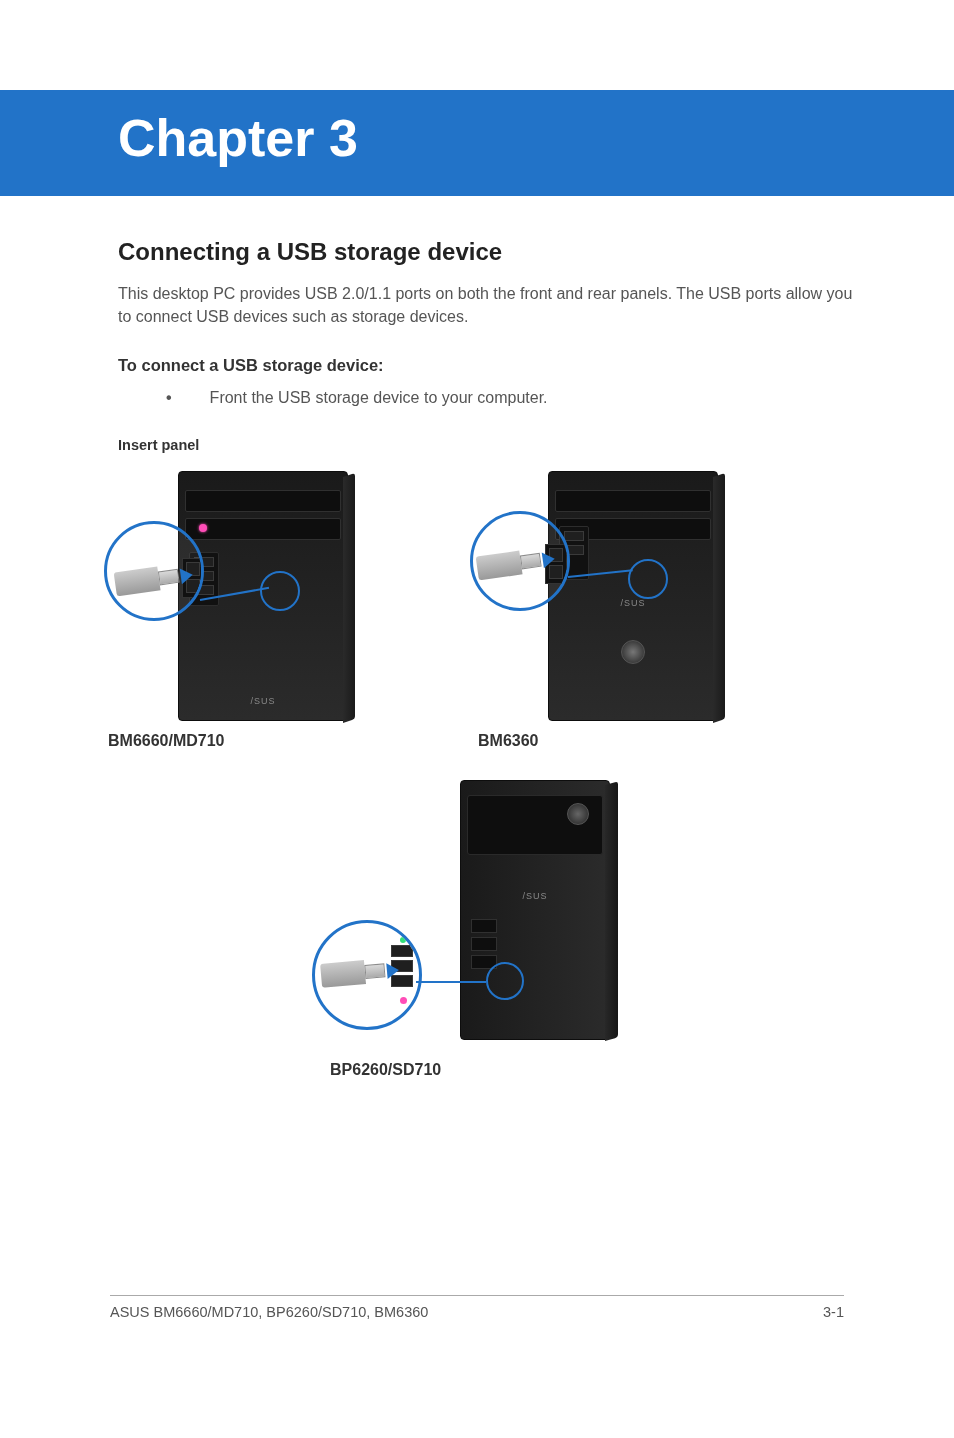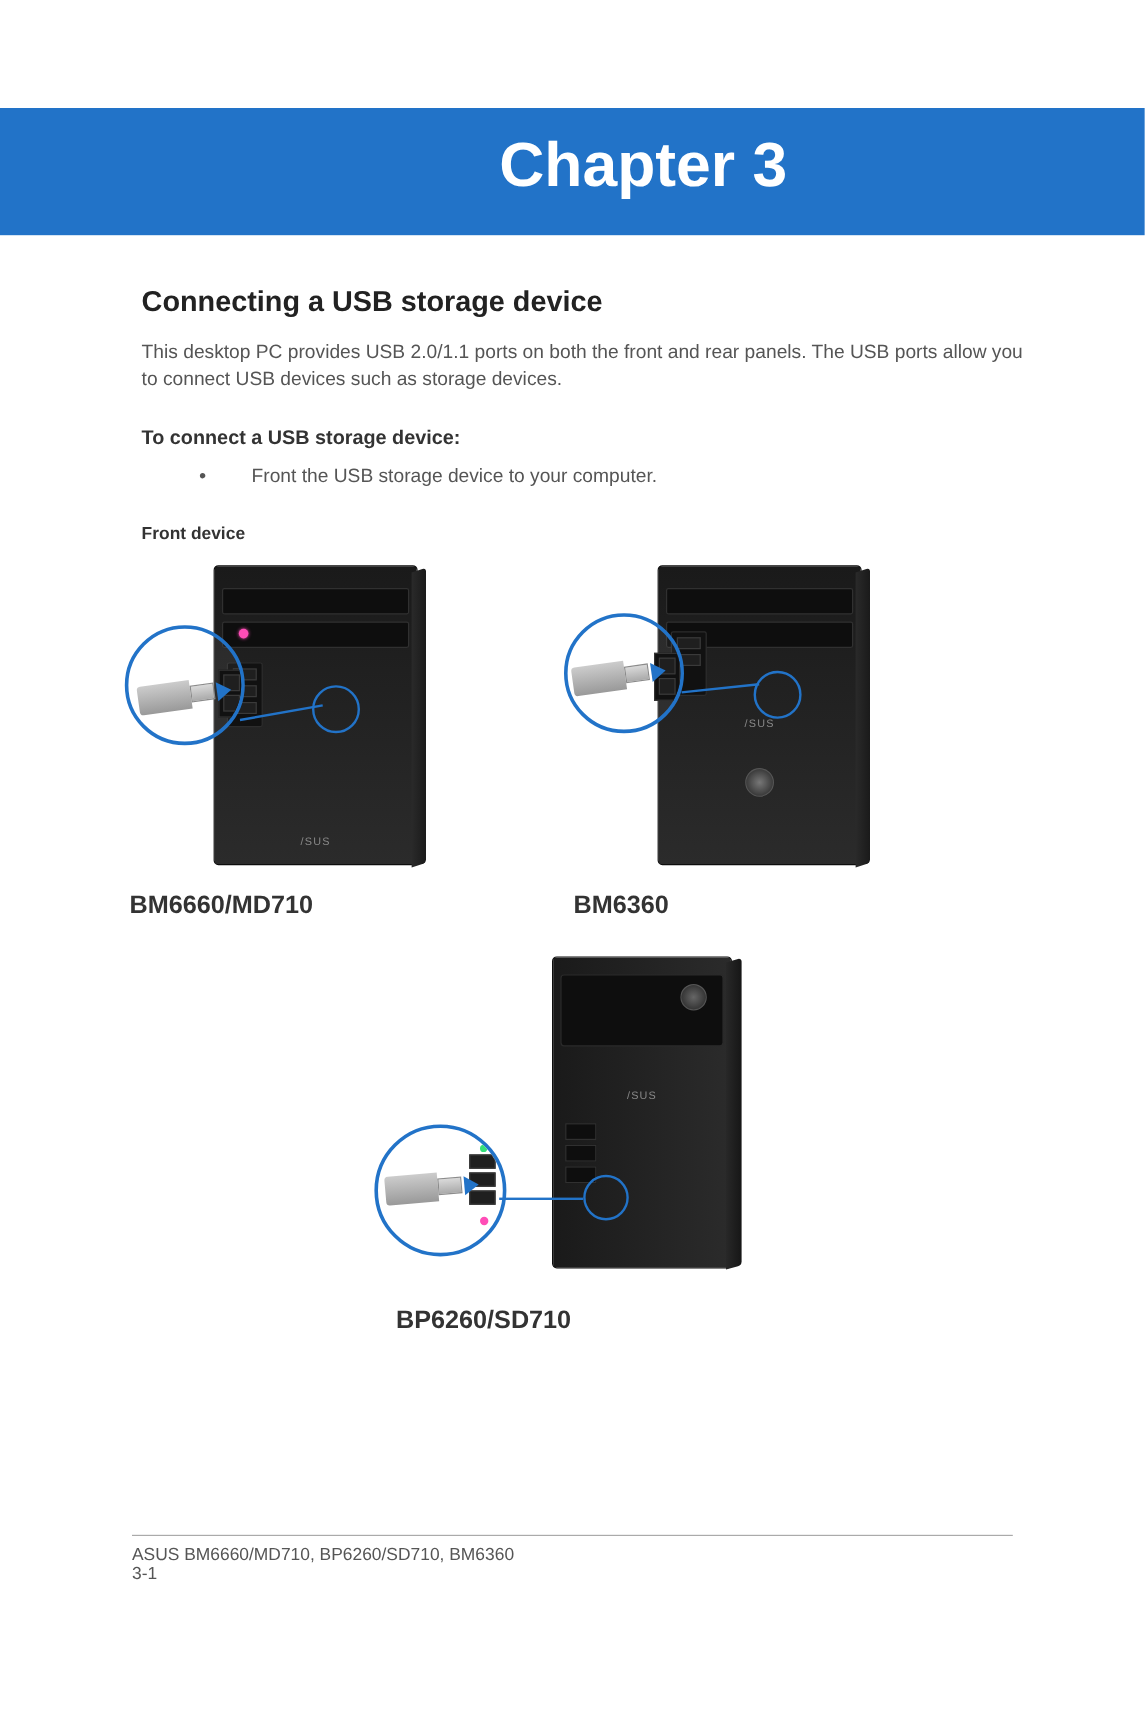--- a/index.html
+++ b/index.html
@@ -9,21 +9,20 @@
       width: 954px;
       height: 1438px;
       position: relative;
       color: #333;
     }
     .banner {
       background: #2273c8;
       margin: 90px 0 0 0;
       padding: 18px 0 20px 118px;
       color: #fff;
-      text-align: center;
     }
     .banner h1 {
       font-size: 52px;
       font-weight: bold;
       margin-bottom: 8px;
     }
     .banner h2 {
       font-size: 26px;
       font-weight: bold;
     }
@@ -203,24 +202,24 @@
     }
     .front-port-block{
       position:absolute;left:75px;top:34px;
       width:22px;height:40px;
       background:#111;
       border:1px solid #333;
       display:flex;flex-direction:column;gap:3px;padding:3px;
     }
     .front-port-block .usb-port-mini{height:14px;}
     .label-text{
-      font-size:21px;
+      font-size:16px;
       font-weight:bold;
       color:#333;
-      margin-top:12px;
+      margin-top:1px;
       text-align:center;
     }
     .device-row-bottom{
       display:flex;
       justify-content:center;
       margin-top:20px;
     }
     .sff-wrap{
       position:relative;
       width:320px;height:280px;
@@ -290,21 +289,21 @@
     .led-green-sff{
       position:absolute;left:85px;top:14px;
       width:6px;height:6px;border-radius:50%;background:#35e07a;
     }
     .footer{
       position:absolute;
       left:110px;right:110px;bottom:118px;
       border-top:1px solid #aaa;
       padding-top:8px;
       display:flex;justify-content:space-between;
-      font-size:14.5px;color:#555;flex-direction:column;
+      font-size:14.5px;color:#555;
     }
   </style>
 </head>
 <body>
 
 <div class="banner">
   <h1>Chapter 3</h1>
 </div>
 
 <div class="content">
@@ -313,21 +312,21 @@
 
   <div class="intro-text">This desktop PC provides USB 2.0/1.1 ports on both the front and rear panels. The USB ports allow you to connect USB devices such as storage devices.</div>
 
   <div class="sub-heading">To connect a USB storage device:</div>
 
   <div class="bullet-row">
     <span class="bullet-dot">•</span>
     <span>Front the USB storage device to your computer.</span>
   </div>
 
-  <div class="panel-label">Front device</div>
+  <div class="panel-label">Insert panel</div>
 
   <div class="device-row-top">
 
     <div class="device-col">
       <div class="tower-wrap">
         <div class="tower-body">
           <div class="drive-bay"></div>
           <div class="drive-bay"></div>
           <div class="led-pink"></div>
           <div class="port-block">

